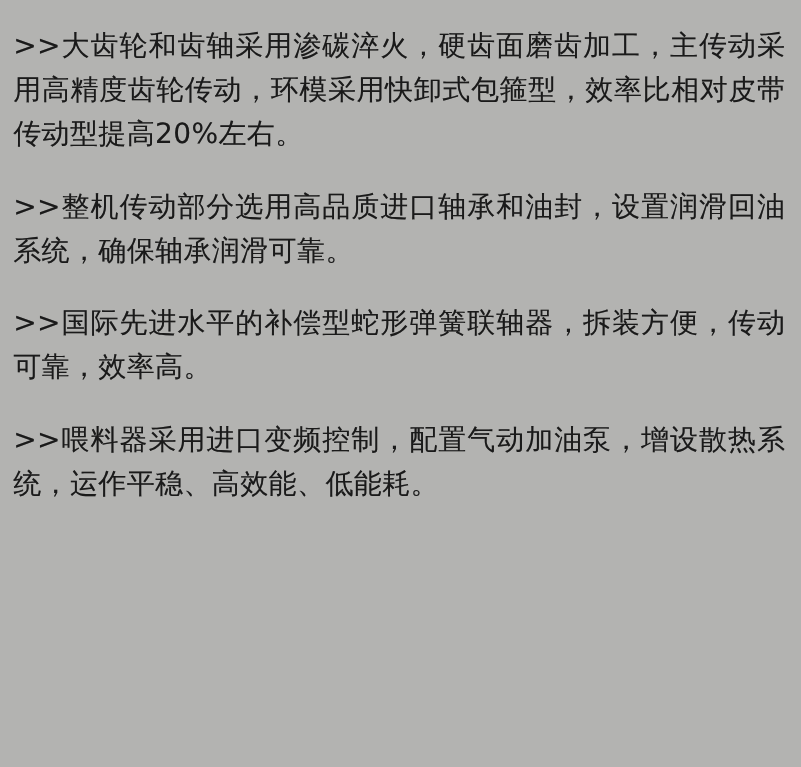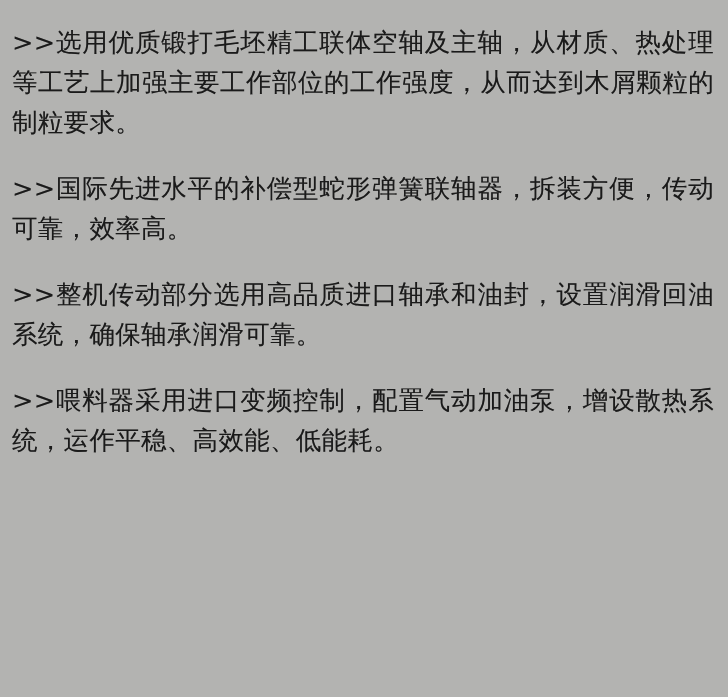--- a/index.html
+++ b/index.html
@@ -34,17 +34,17 @@
     text-shadow: 0 0 0.4px rgba(0,0,0,0.35);
   }
   .para:last-child {
     margin-bottom: 0;
   }
 </style>
 </head>
 <body>
 
 <div class="page">
-  <p class="para">&gt;&gt;选用优质锻打毛坯精工联体空轴及主轴，从材质、热处理等工艺上加强主要工作部位的工作强度，从而达到木屑颗粒的制粒要求。</p>
+  <p class="para">&gt;&gt;大齿轮和齿轴采用渗碳淬火，硬齿面磨齿加工，主传动采用高精度齿轮传动，环模采用快卸式包箍型，效率比相对皮带传动型提高20%左右。</p>
+  <p class="para">&gt;&gt;整机传动部分选用高品质进口轴承和油封，设置润滑回油系统，确保轴承润滑可靠。</p>
   <p class="para">&gt;&gt;国际先进水平的补偿型蛇形弹簧联轴器，拆装方便，传动可靠，效率高。</p>
-  <p class="para">&gt;&gt;整机传动部分选用高品质进口轴承和油封，设置润滑回油系统，确保轴承润滑可靠。</p>
   <p class="para">&gt;&gt;喂料器采用进口变频控制，配置气动加油泵，增设散热系统，运作平稳、高效能、低能耗。</p>
 </div>
 
 </body></html>

